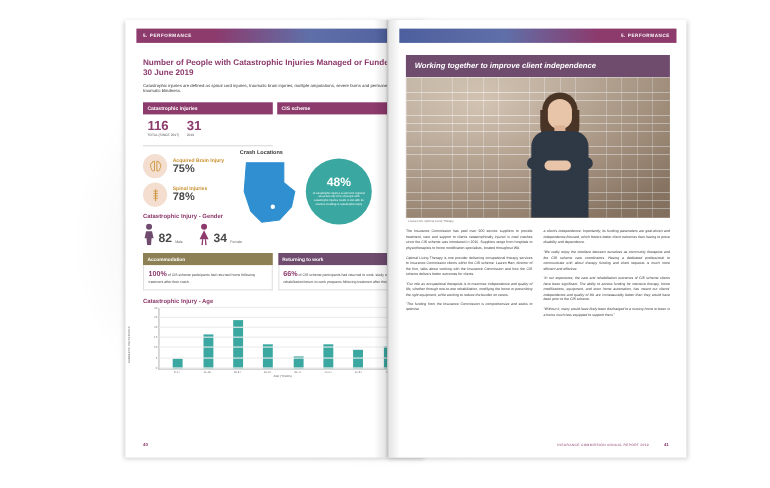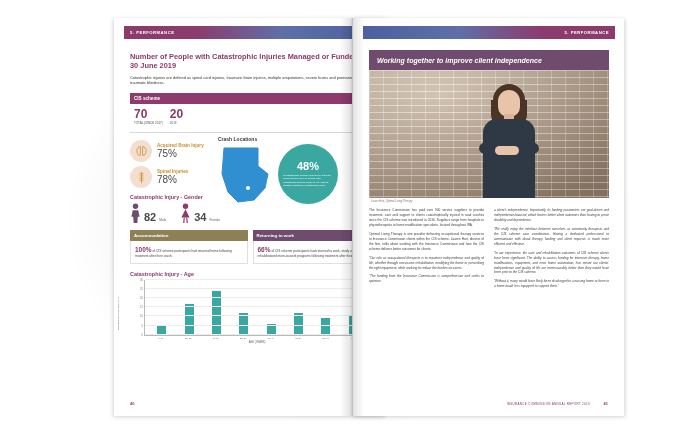--- a/index.html
+++ b/index.html
@@ -138,21 +138,21 @@
   .inj-icon svg { display: block; }
   .inj-text .inj-name {
     color: #c98f2e;
     font-size: 4.6px;
     font-weight: bold;
     line-height: 1.2;
   }
   .inj-text .inj-pct {
     color: #4a4a4a;
     font-size: 10px;
-    font-weight: normal;
+    font-weight: bold;
     line-height: 1.1;
   }
 
   
   .crash {
     position: absolute;
     left: 88px; top: -4px;
     width: 152px;
   }
   .crash-title {
@@ -163,21 +163,21 @@
   }
   .crash-inner { display: flex; align-items: flex-start; gap: 4px; }
   .map-holder { width: 56px; }
   .bubble {
     width: 60px; height: 60px;
     border-radius: 50%;
     background: #3aa8a0;
     color: #fff;
     display: flex; flex-direction: column;
     align-items: center; justify-content: center;
-    text-align: left;
+    text-align: center;
     padding: 5px;
   }
   .bubble .big { font-size: 11px; font-weight: bold; line-height: 1; }
   .bubble .small { font-size: 2.5px; line-height: 1.25; margin-top: 2px; }
 
   
   .sec-title {
     color: #8d3a6c;
     font-size: 5.4px;
     font-weight: bold;
@@ -363,32 +363,35 @@
   <div class="page left">
     <div class="hdr hdr-l">
       <span>5. PERFORMANCE</span>
     </div>
 
     <div class="lp-body">
       <h1 class="title">Number of People with Catastrophic Injuries Managed or Funded at 30 June 2019</h1>
       <p class="intro">Catastrophic injuries are defined as spinal cord injuries, traumatic brain injuries, multiple amputations, severe burns and permanent traumatic blindness.</p>
 
       <div class="scheme-row">
-        <div class="scheme-col sc-1">
-          <div class="scheme-head">CIS scheme</div>
+        <div class="scheme-col sc-0">
+          <div class="scheme-head">Catastrophic injuries</div>
           <div class="scheme-body">
             <div class="stat">
-              <div class="num">70</div>
+              <div class="num">116</div>
               <div class="lbl">TOTAL (since 2017)</div>
             </div>
             <div class="stat">
-              <div class="num">20</div>
+              <div class="num">31</div>
               <div class="lbl">2019</div>
             </div>
           </div>
+        </div>
+        <div class="scheme-col sc-1">
+          <div class="scheme-head">CIS scheme</div>
         </div>
       </div>
 
       <div class="inj-wrap">
         <div class="inj-row">
           <div class="inj-icon">
             <svg width="13" height="13" viewBox="0 0 24 24" aria-hidden="true">
               <path d="M9 3a3 3 0 0 0-3 3 3 3 0 0 0-2 5 3 3 0 0 0 1 4 3 3 0 0 0 3 4h2V3H9z" fill="none" stroke="#c98f2e" stroke-width="1.4"></path>
               <path d="M15 3a3 3 0 0 1 3 3 3 3 0 0 1 2 5 3 3 0 0 1-1 4 3 3 0 0 1-3 4h-2V3h1z" fill="none" stroke="#c98f2e" stroke-width="1.4"></path>
             </svg>

